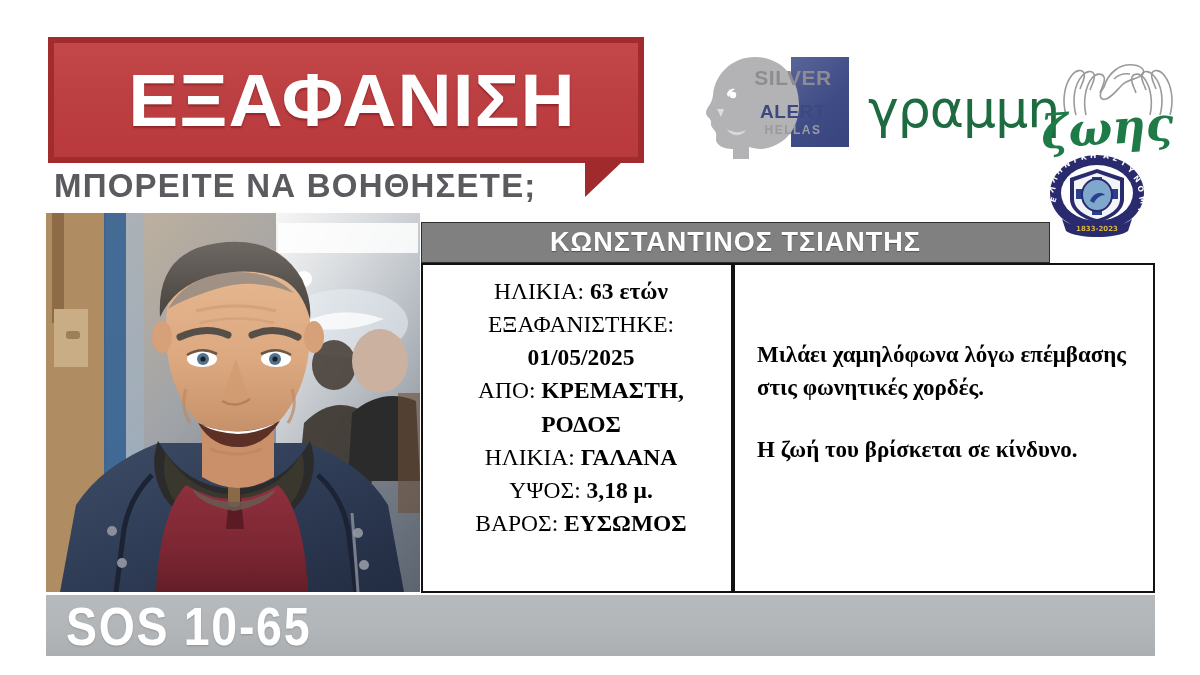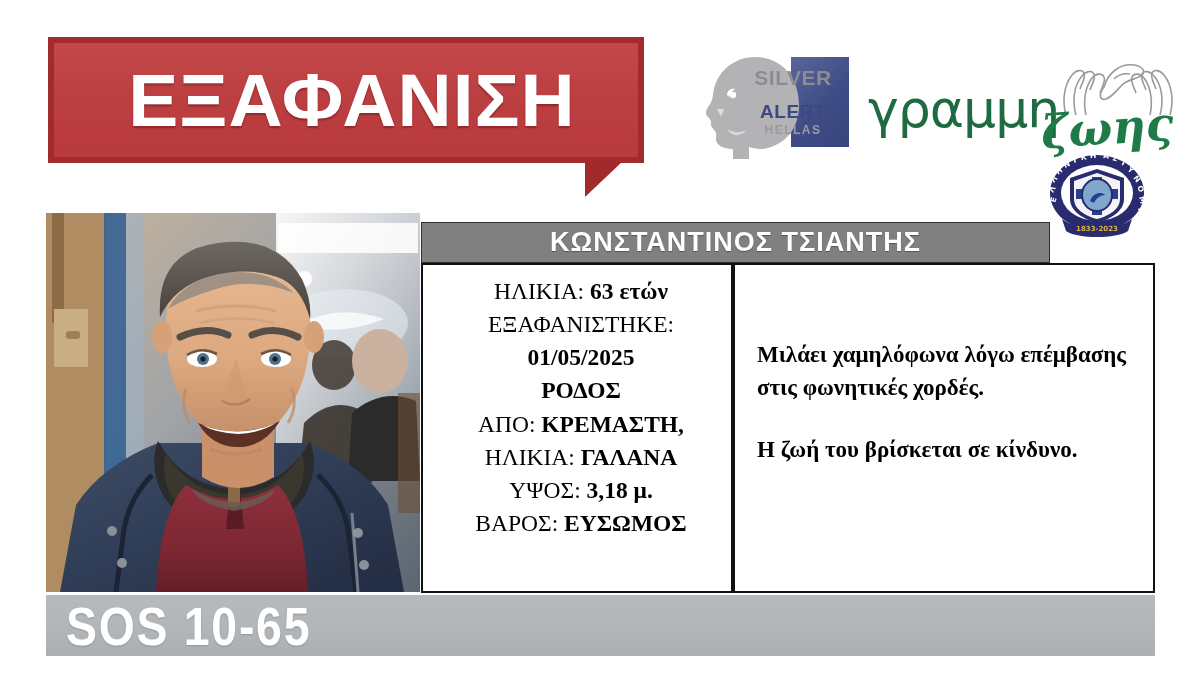--- a/index.html
+++ b/index.html
@@ -269,20 +269,21 @@
 <body>
 
 <div class="poster">
 
   <div class="alert-banner-wrap">
     <div class="alert-banner"></div>
     <div class="alert-banner-text">ΕΞΑΦΑΝΙΣΗ</div>
   </div>
   <div class="banner-tail"></div>
 
+  <div class="subtitle">ΜΠΟΡΕΙΤΕ ΝΑ ΒΟΗΘΗΣΕΤΕ;</div>
 
   <div class="silver-alert-logo">
     <div class="sa-blue-sq"></div>
     <svg class="sa-face" width="152" height="112" viewBox="0 0 152 112">
       <path d="M58 6 C36 6 18 22 16 44 C15 54 9 56 9 62 C9 66 14 67 14 71 C13 77 18 78 19 82
                C20 86 17 90 22 94 C25 97 32 98 36 98 L36 108 L52 108 L52 96
                C58 98 66 99 74 96 C92 90 102 74 102 54 C102 26 84 6 58 6 Z" fill="#b3b3b6"></path>
       <path d="M30 44 C30 40 34 37 38 38 C35 40 33 42 32 46 Z" fill="#ffffff"></path>
       <circle cx="36" cy="44" r="3.2" fill="#ffffff"></circle>
       <path d="M20 58 L27 58 L24 66 Z" fill="#ffffff" opacity=".55"></path>
@@ -467,24 +468,24 @@
   </div>
 
   <div class="details-panel">
     <div class="detail-line">
       <span>ΗΛΙΚΙΑ: </span><span class="val">63 ετών</span>
     </div>
     <div class="detail-line">
       <span>ΕΞΑΦΑΝΙΣΤΗΚΕ:</span>
     </div>
     <div class="detail-line val-only">01/05/2025</div>
-    <div class="detail-line val-only">ΡΟΔΟΣ</div>
     <div class="detail-line">
       <span>ΑΠΟ: </span><span class="val">ΚΡΕΜΑΣΤΗ,</span>
     </div>
+    <div class="detail-line val-only">ΡΟΔΟΣ</div>
     <div class="detail-line">
       <span>ΗΛΙΚΙΑ: </span><span class="val">ΓΑΛΑΝΑ</span>
     </div>
     <div class="detail-line">
       <span>ΥΨΟΣ:  </span><span class="val">3,18 μ.</span>
     </div>
     <div class="detail-line">
       <span>ΒΑΡΟΣ: </span><span class="val">ΕΥΣΩΜΟΣ</span>
     </div>
   </div>

